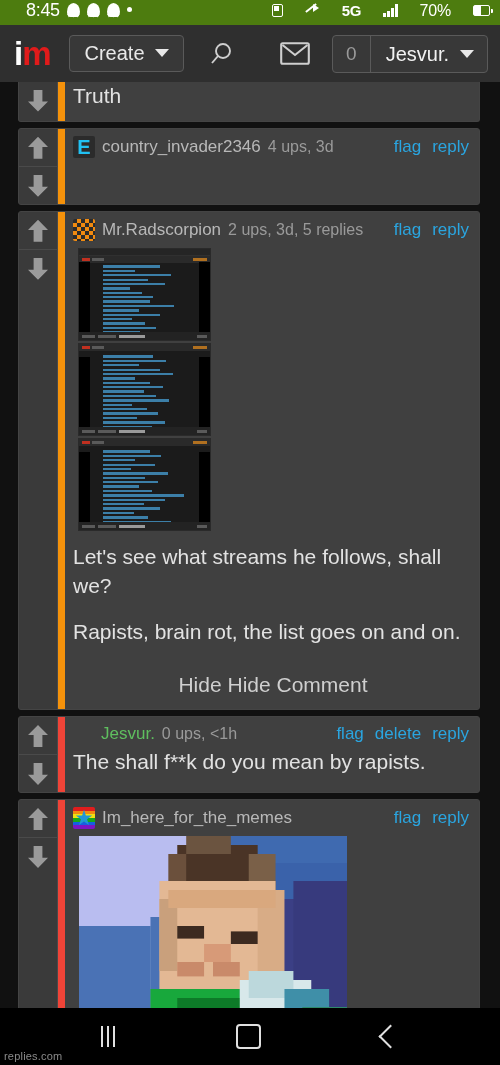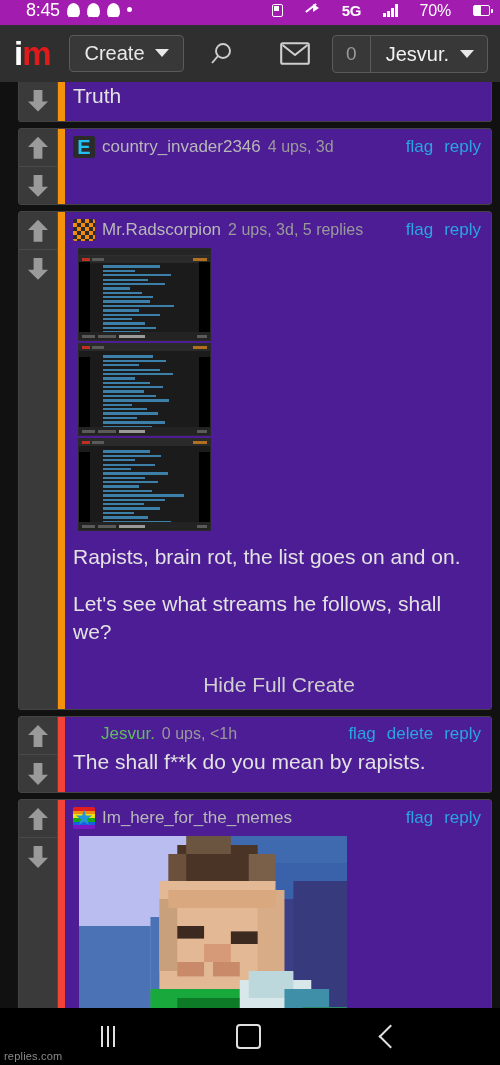--- a/index.html
+++ b/index.html
@@ -18,21 +18,21 @@
     position: relative;
     width: 500px;
     height: 1065px;
     background: #111111;
   }
 
   
   .statusbar {
     position: relative;
     height: 25px;
-    background: #a21caf;
+    background: #4d7c0f;
     display: flex;
     align-items: center;
     justify-content: space-between;
     padding: 0 10px;
     box-sizing: border-box;
   }
   .sb-left {
     display: flex;
     align-items: center;
     gap: 7px;
@@ -257,24 +257,24 @@
     cursor: pointer;
   }
 
   
   .feed {
     background: #111111;
     padding: 0;
   }
   .comment {
     display: flex;
-    background: #4c1d95;
+    background: #404040;
     border: 1px solid #444444;
     border-radius: 3px;
-    margin: 6px 8px 6px 18px;
+    margin: 6px 20px 6px 18px;
     overflow: hidden;
   }
   .comment.truncated-top {
     margin-top: 0;
     border-top: none;
     border-radius: 0 0 3px 3px;
   }
   .votes {
     width: 38px;
     flex: 0 0 38px;
@@ -757,24 +757,24 @@
             <div class="footbar">
                   <span class="fb1"></span>
                   <span class="fb2"></span>
                   <span class="fb3"></span>
                   <span class="fb4"></span>
                 </div>
           </div>
         </div>
 
         <div class="ctext">
+          <p>Let's see what streams he follows, shall we?</p>
           <p>Rapists, brain rot, the list goes on and on.</p>
-          <p>Let's see what streams he follows, shall we?</p>
         </div>
-        <div class="hide-full">Hide Full Create</div>
+        <div class="hide-full">Hide Hide Comment</div>
       </div>
     </div>
 
     <div class="comment">
       <div class="votes">
         <div class="vote-btn">
               <span class="arrow-up"></span>
             </div>
         <div class="vote-btn">
               <span class="arrow-dn"></span>

